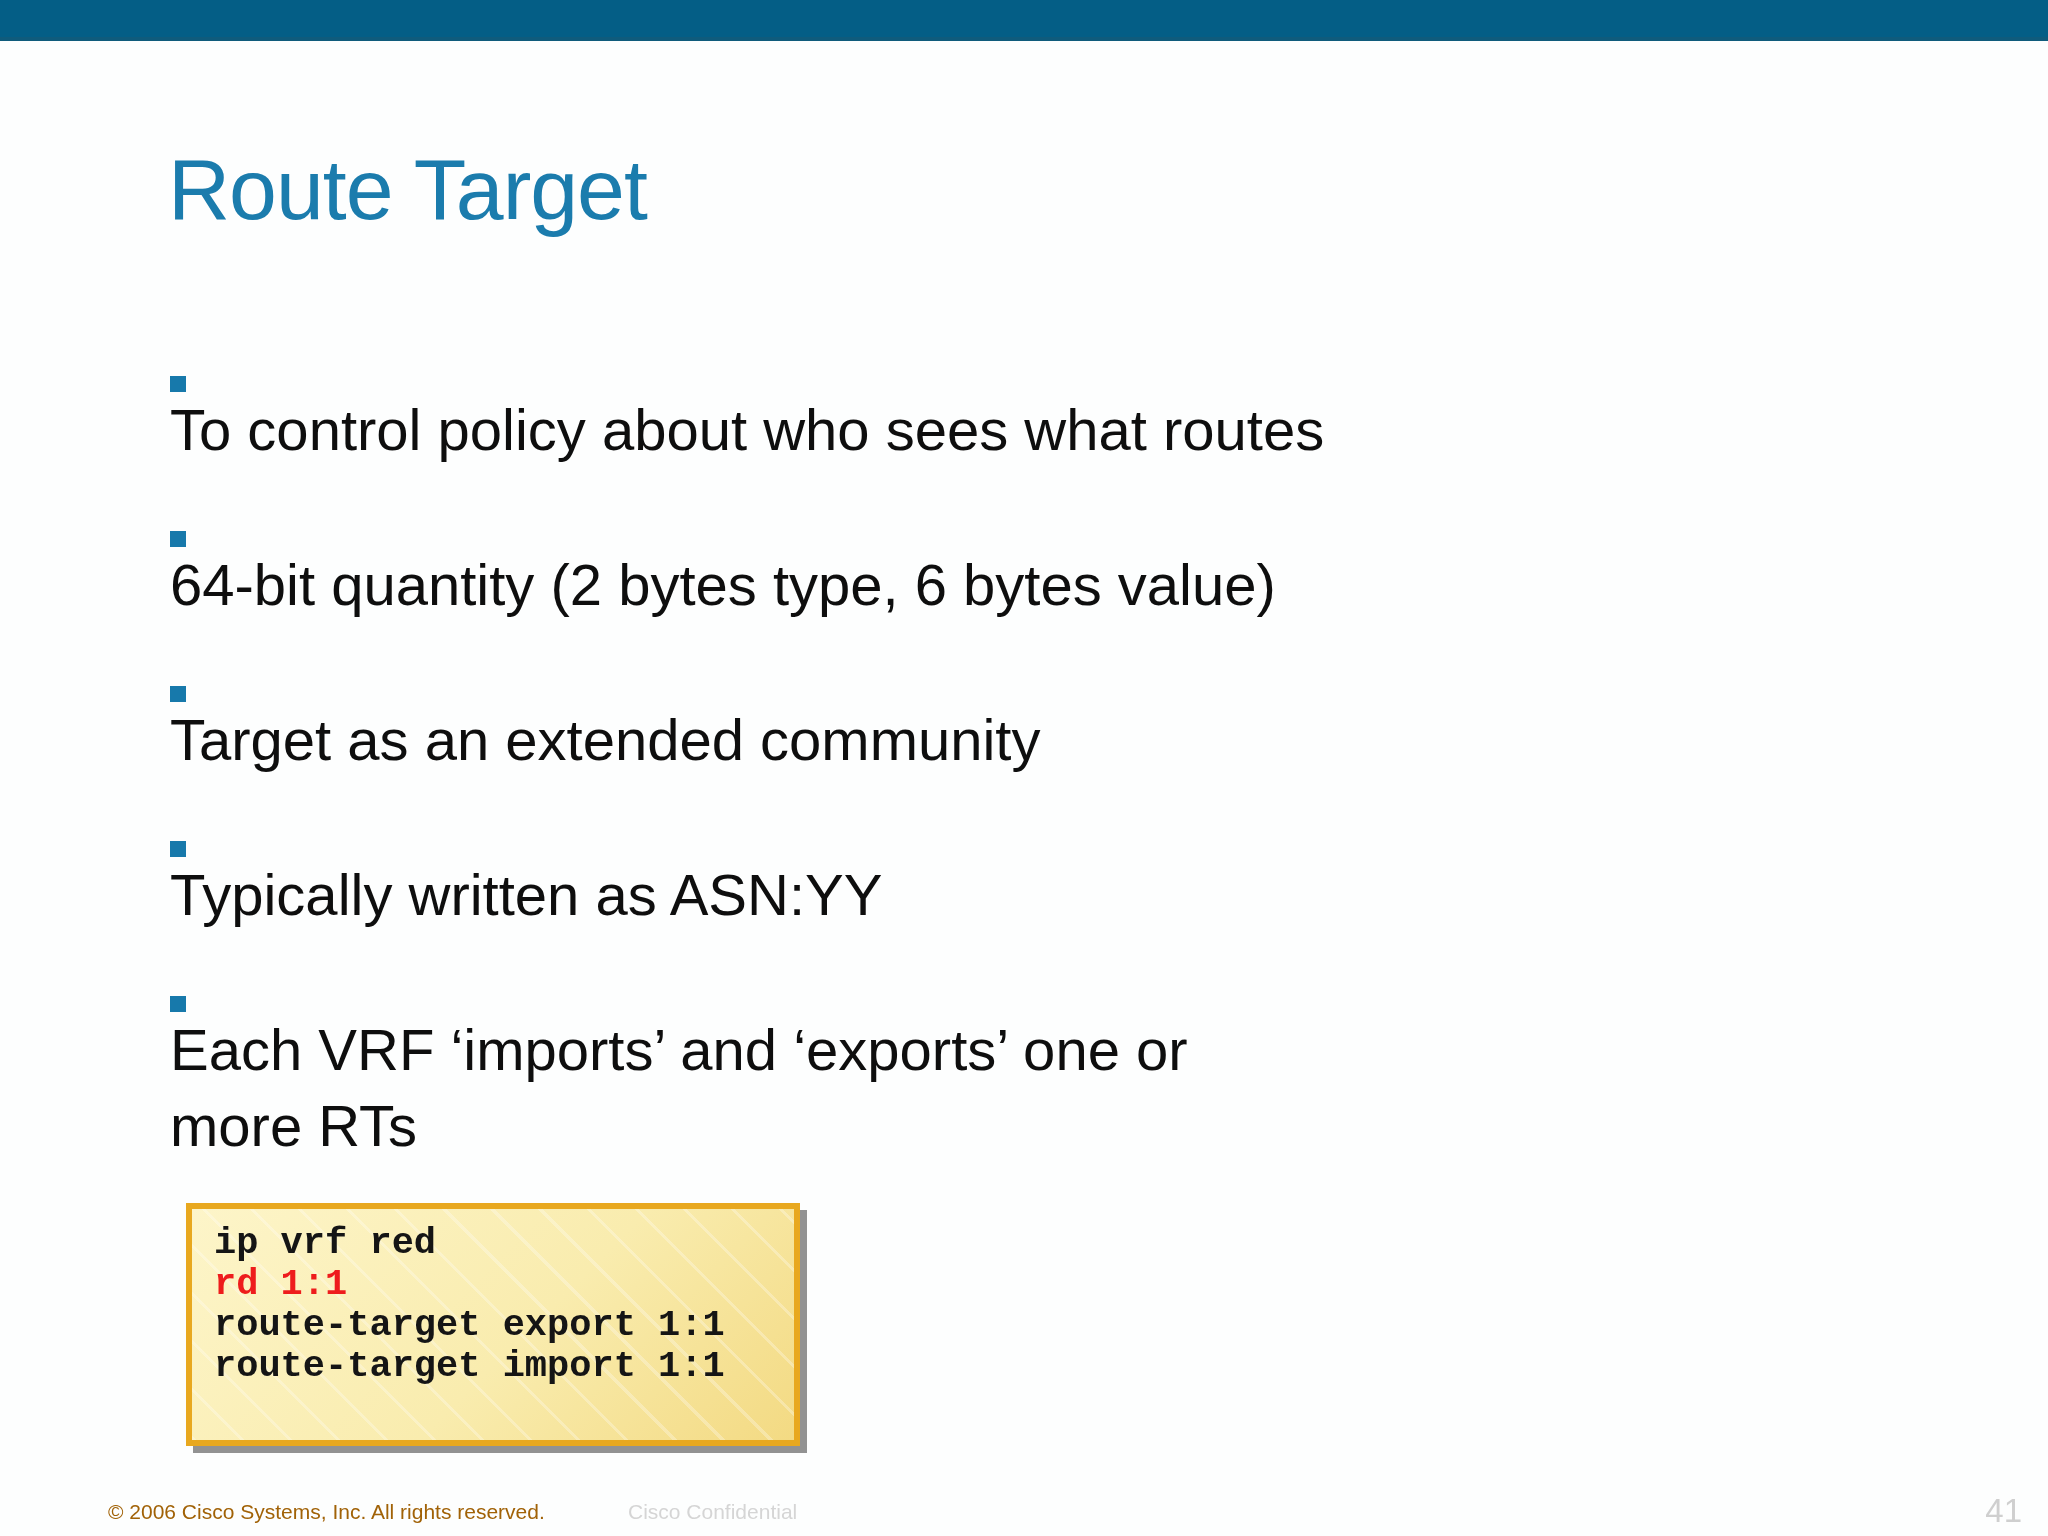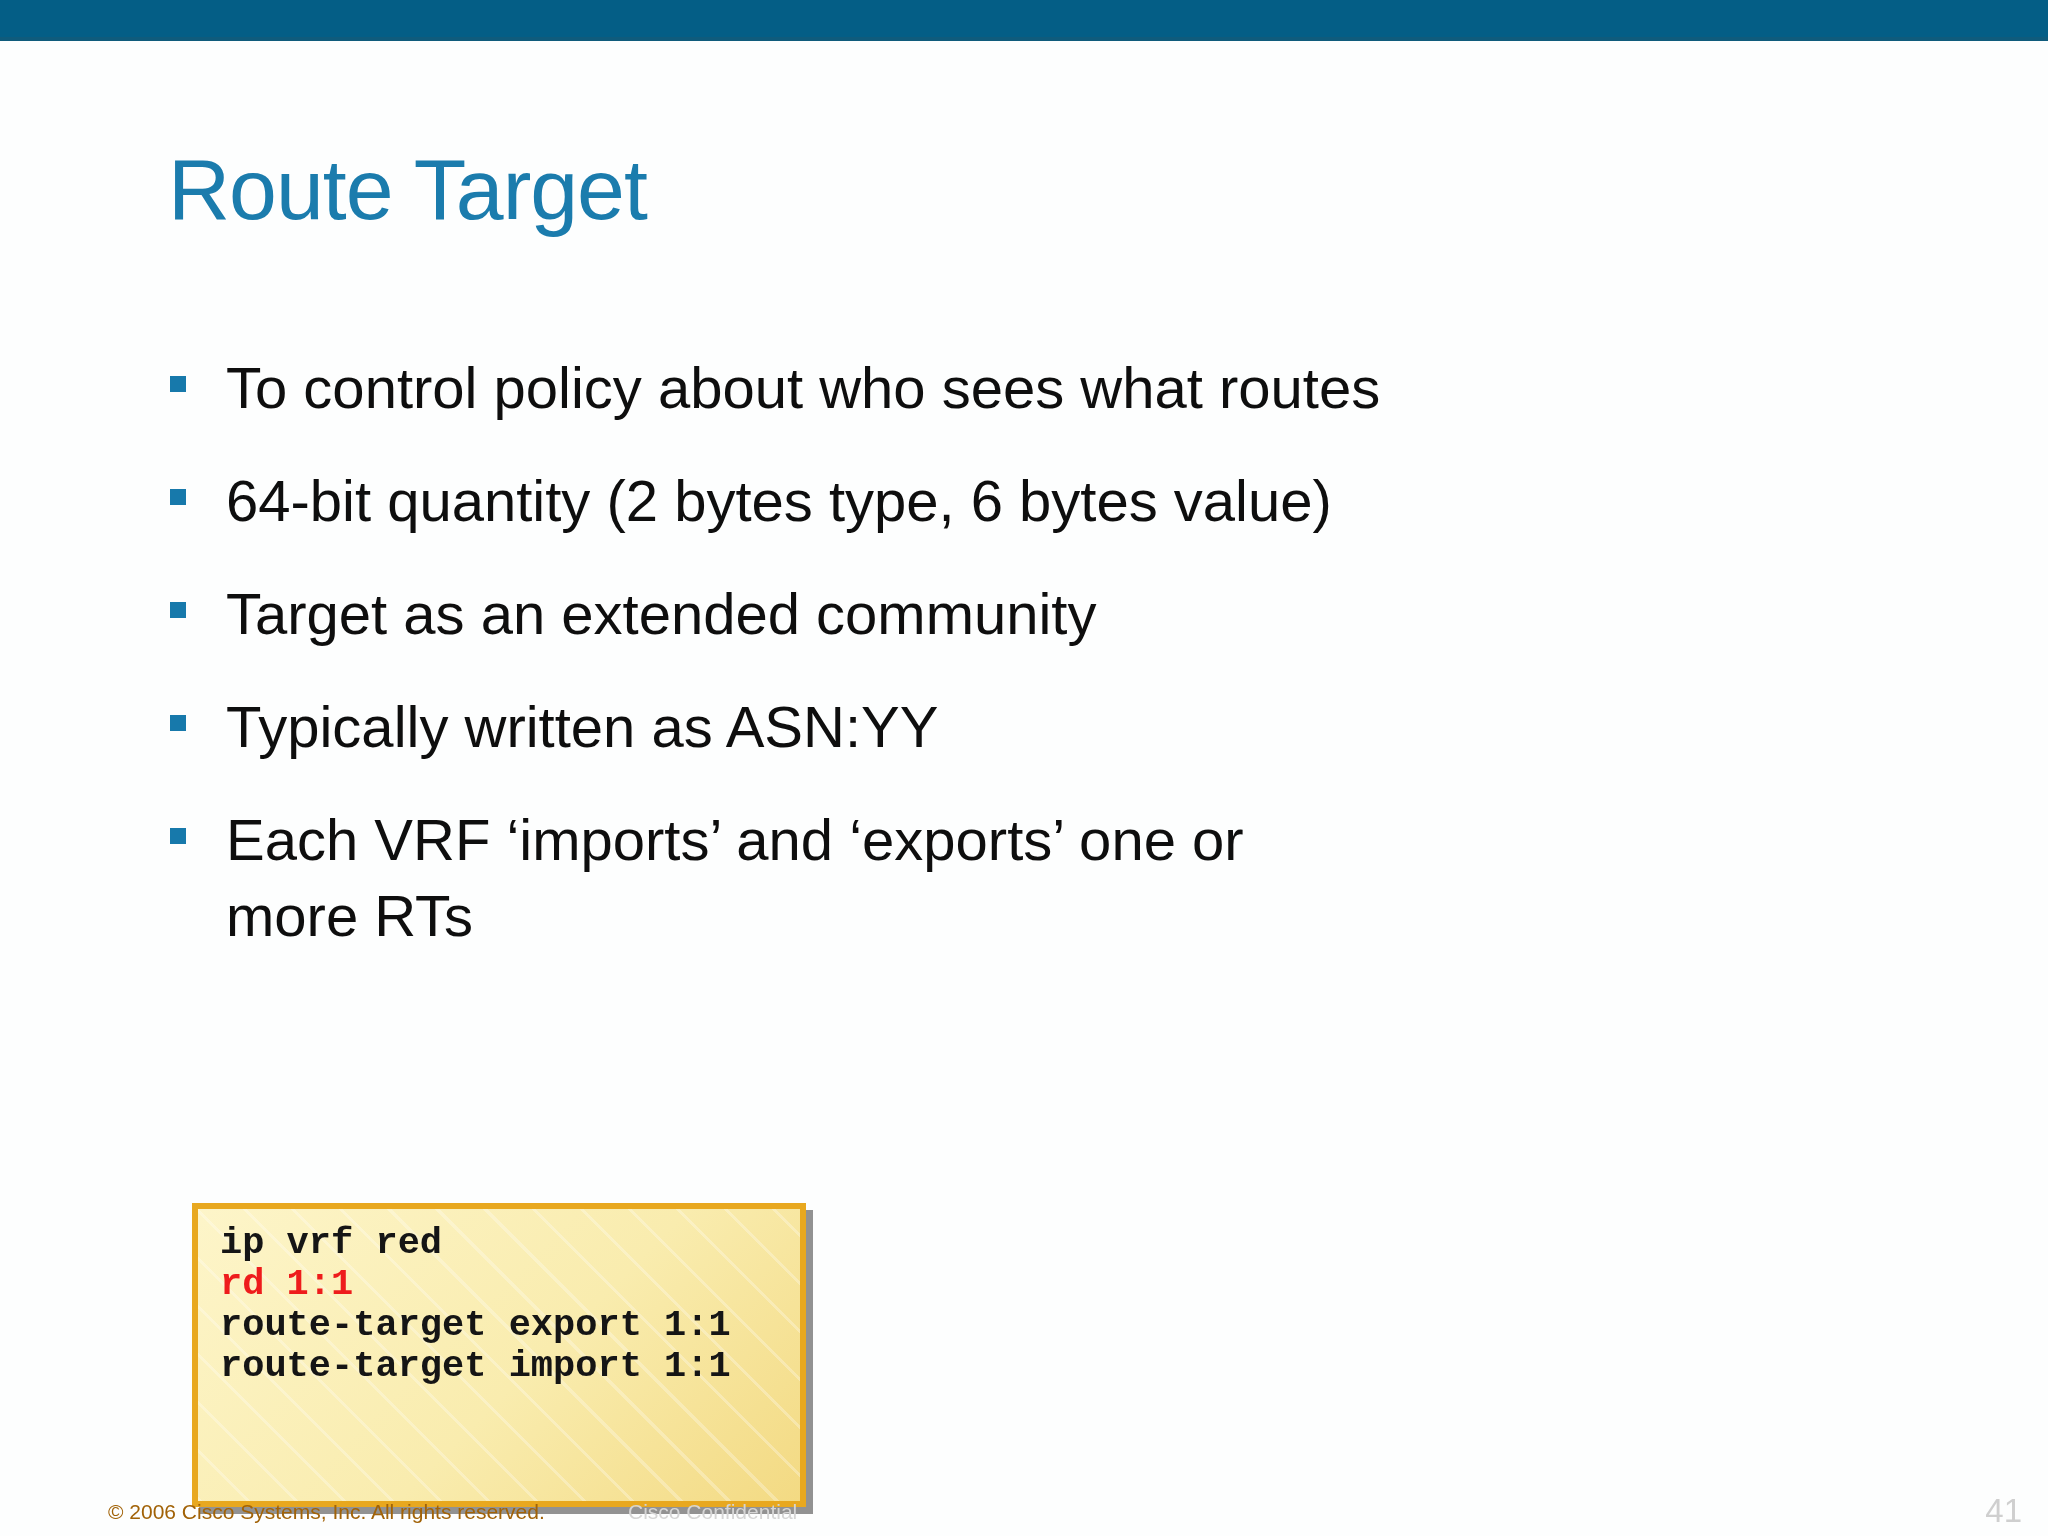--- a/index.html
+++ b/index.html
@@ -24,43 +24,43 @@
   }
   
   .content{
     position:absolute;left:170px;top:350px;width:1500px;
     color:#0E0E0E;
   }
   .bullet-item{
     display:flex;align-items:flex-start;
     font-size:58px;line-height:76px;
     margin:0 0 37px 0;
+    flex-direction:column;
   }
   .bullet-marker{
     flex:0 0 16px;width:16px;height:16px;
     background:#1779AB;
     margin-top:26px;margin-right:40px;
   }
   .bullet-text{white-space:pre-line;}
   .sub-bullet{
     font-size:58px;line-height:76px;
     margin:0 0 37px 132px;
     white-space:nowrap;
   }
   
   .code-box{
     position:absolute;left:186px;top:1203px;
-    width:614px;height:304px;box-sizing:border-box;
+    width:614px;height:243px;box-sizing:border-box;
     border:6px solid #E8A81F;
     background:
       repeating-linear-gradient(45deg, rgba(255,255,255,0.28) 0 3px, rgba(255,255,255,0) 3px 34px),
       linear-gradient(135deg,#FDF5C9 0%,#F9ECAE 55%,#F3DA83 100%);
     box-shadow:7px 7px 0 rgba(110,110,110,0.75);
     padding:14px 0 0 22px;
-    margin-left:6px;
   }
   .code-line{
     display:block;
     font-family:"Liberation Mono","DejaVu Sans Mono",monospace;
     font-weight:bold;
     font-size:37px;line-height:41px;
     color:#151515;white-space:pre;
   }
   .code-line.red{color:#EE1C1C;}
   

